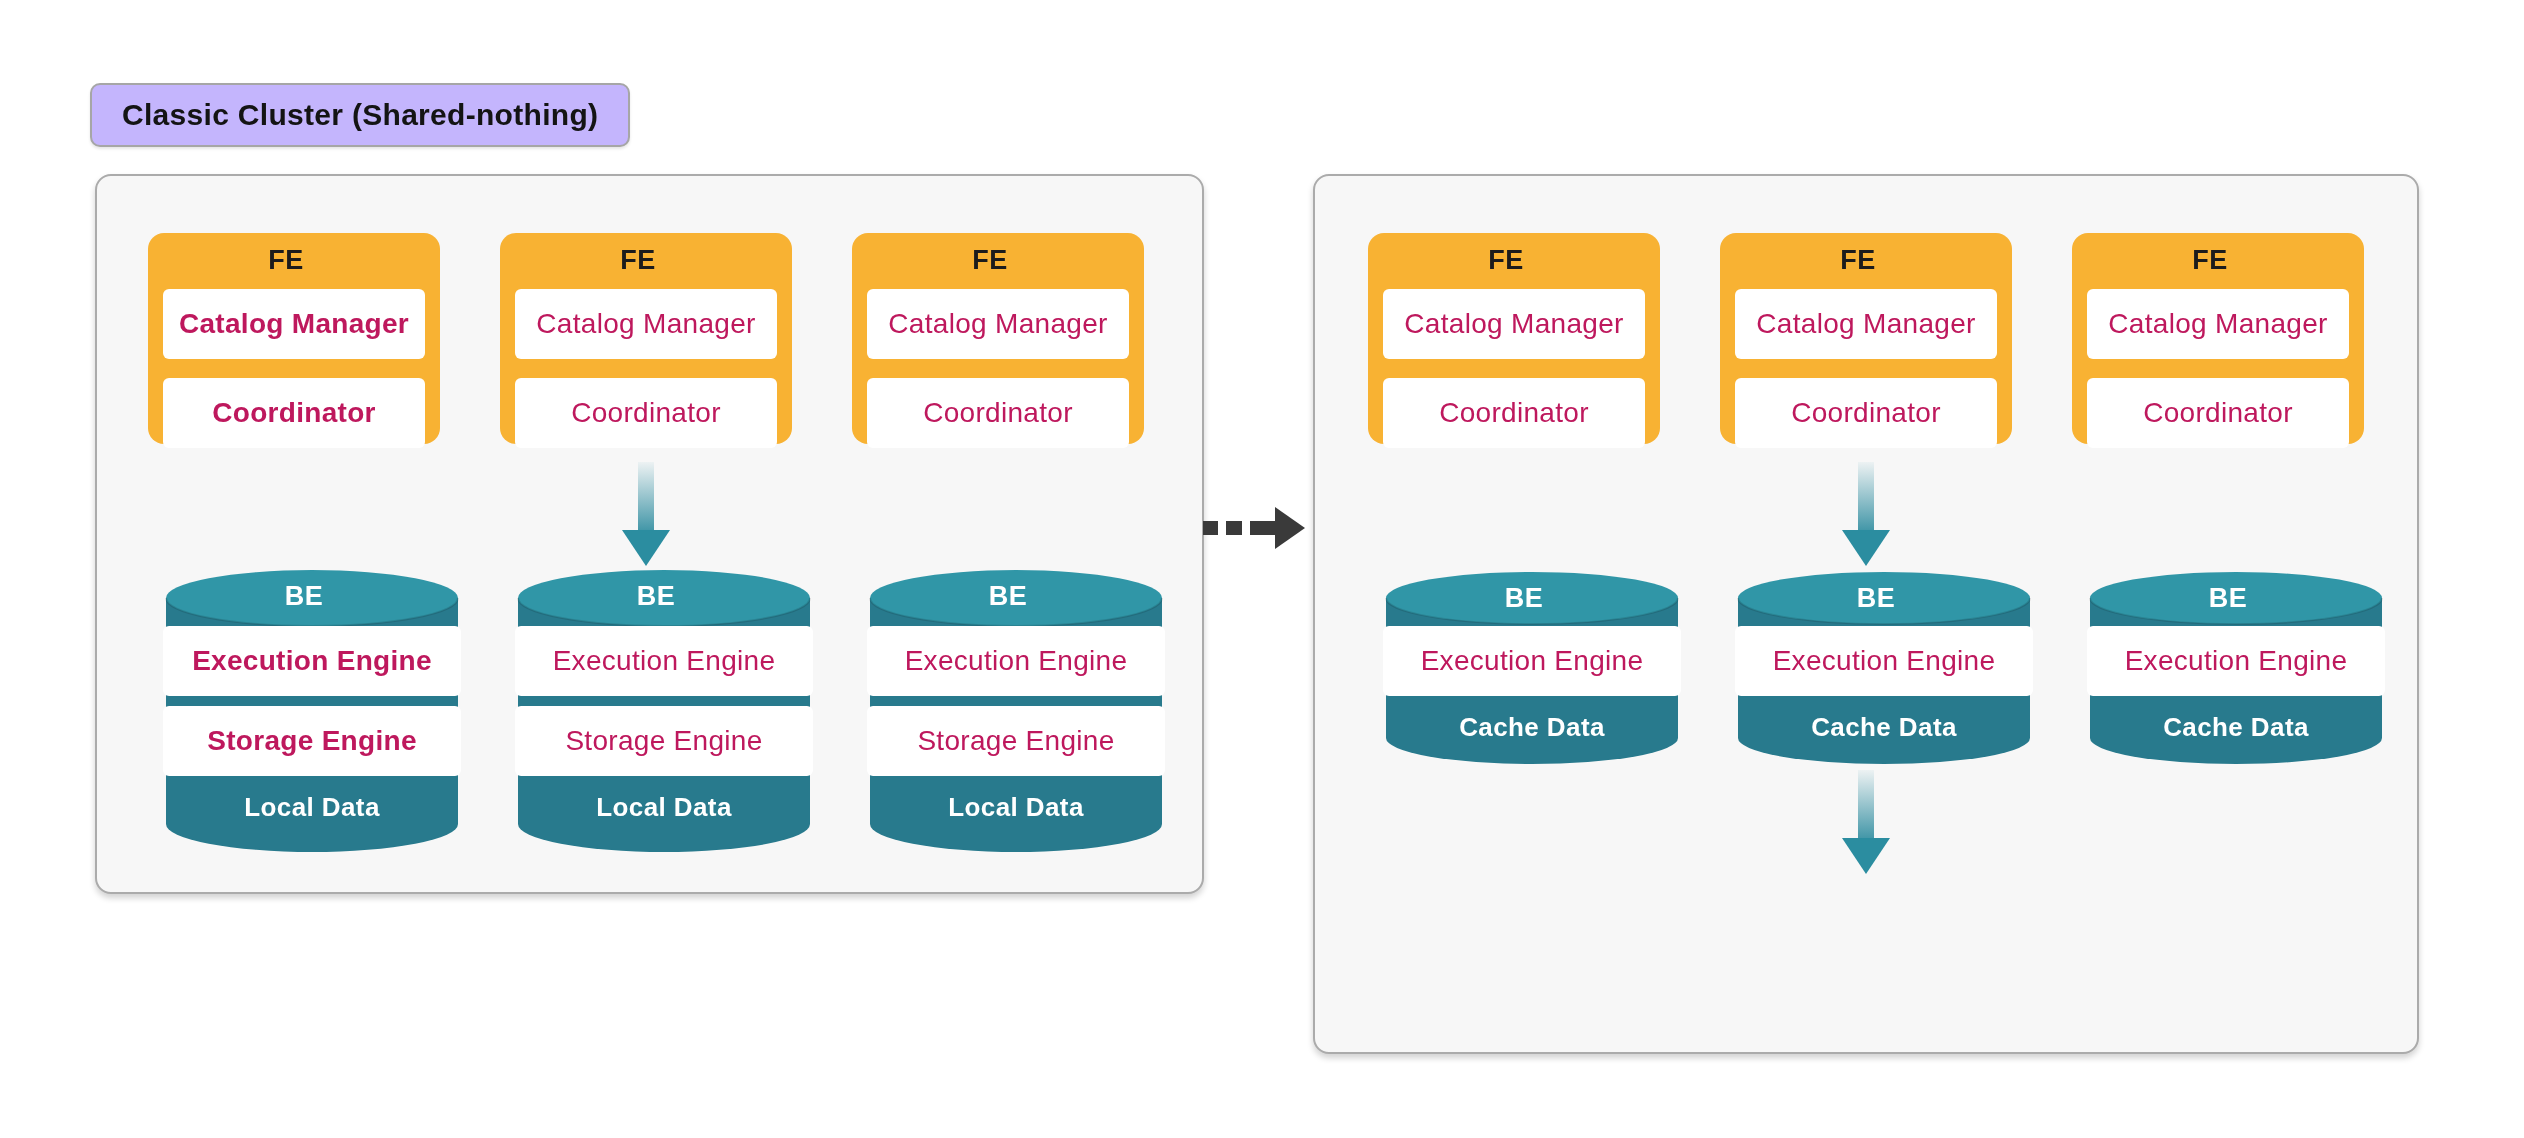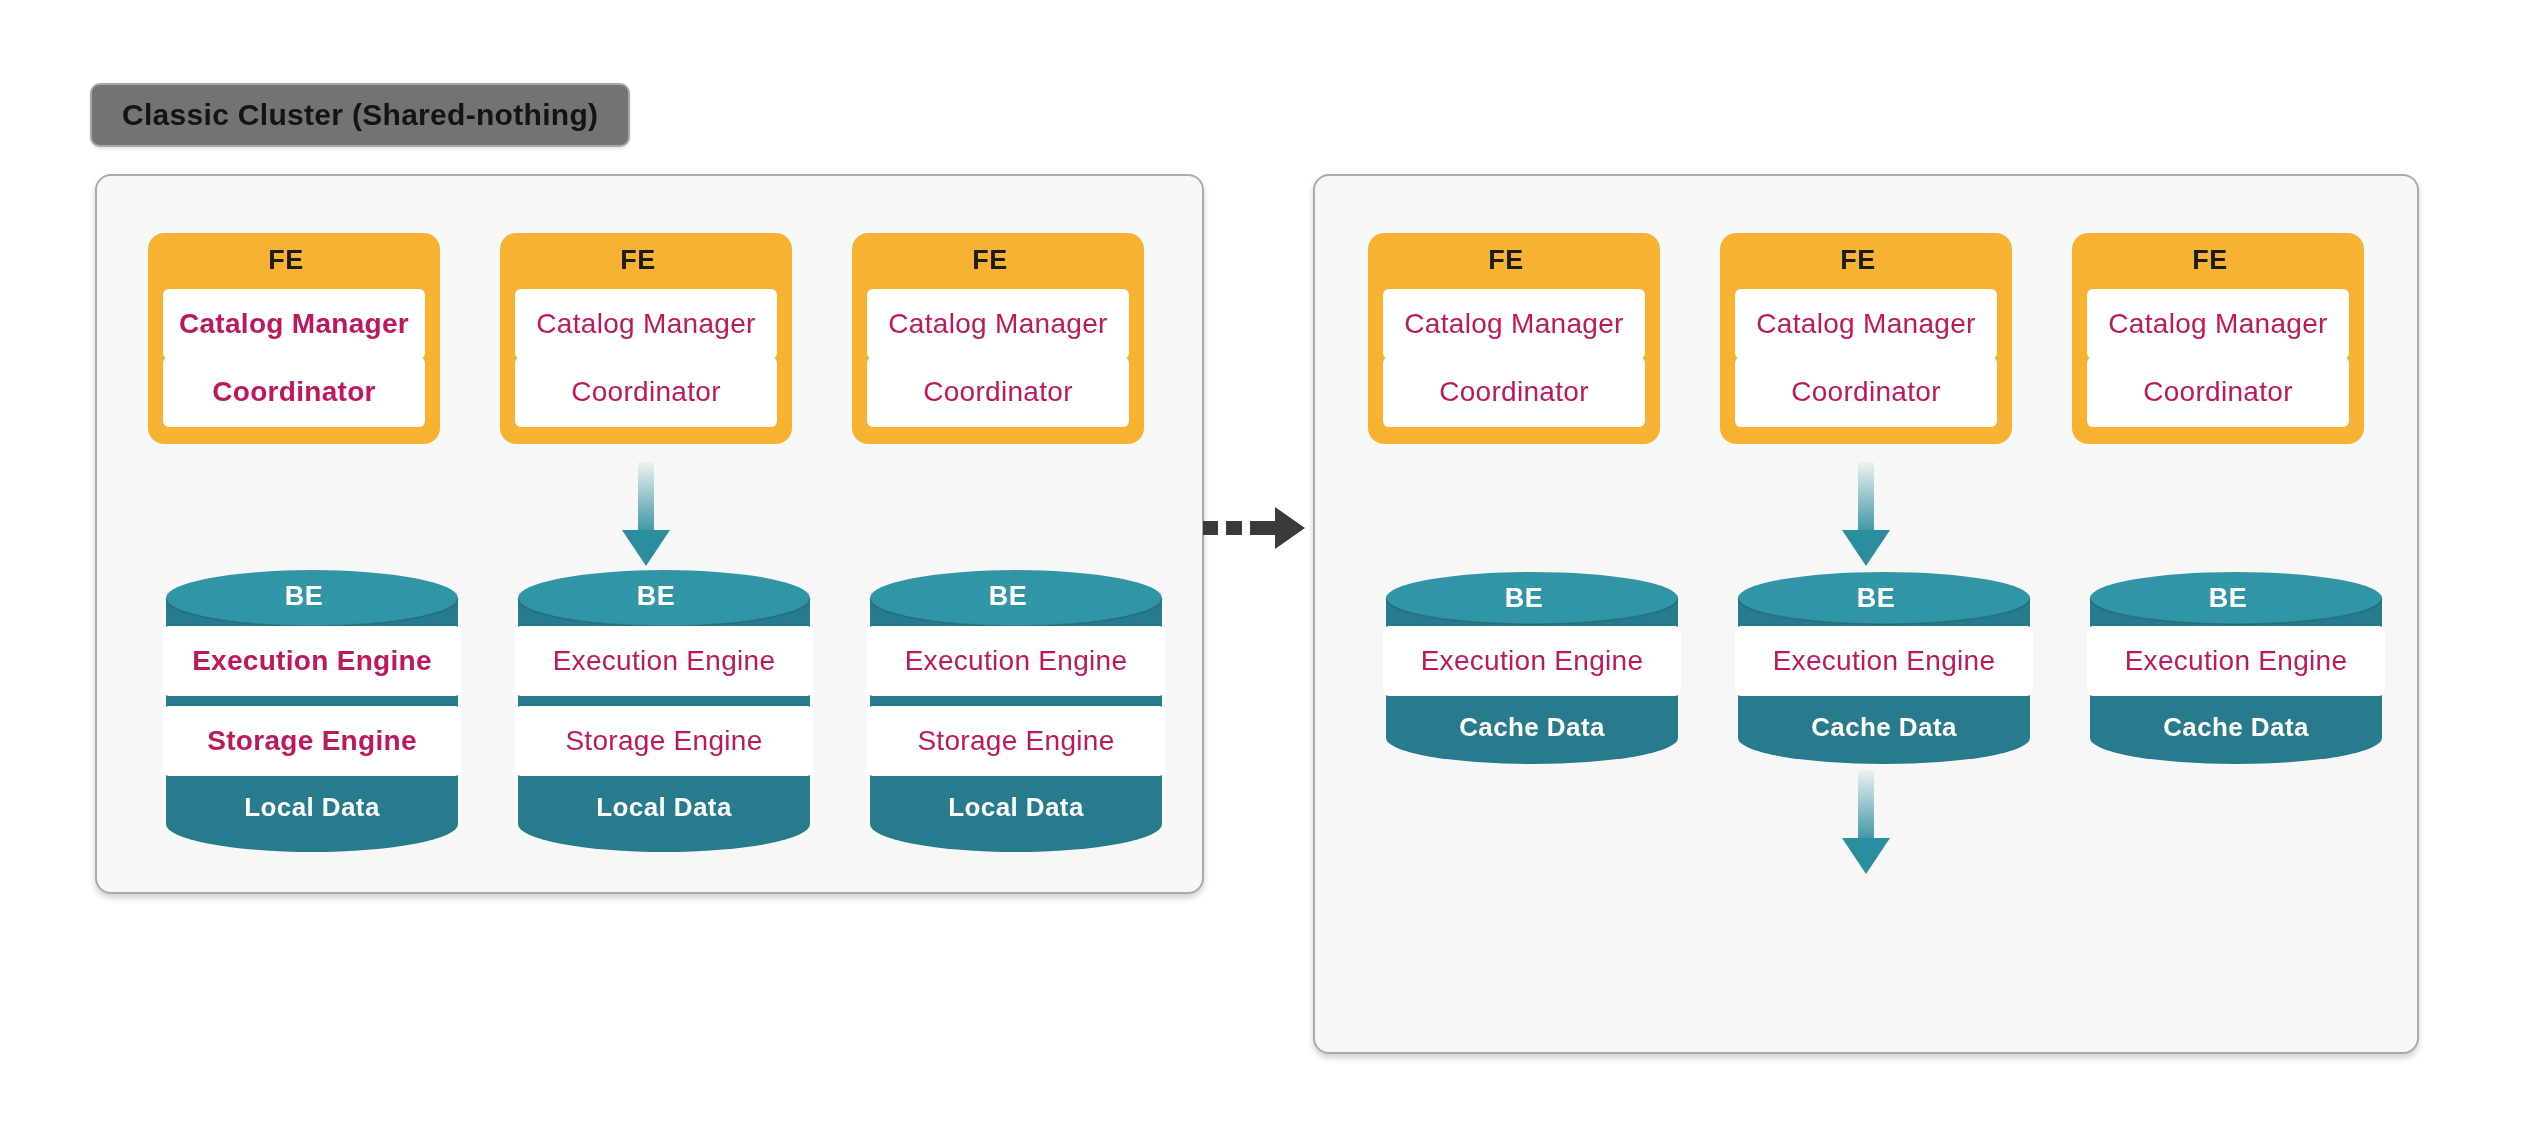--- a/index.html
+++ b/index.html
@@ -13,21 +13,21 @@
   html,body{margin:0;padding:0;background:#FFFFFF;}
   body{
     width:2524px;height:1138px;position:relative;overflow:hidden;
     font-family:"Liberation Sans", sans-serif;
   }
   .stage{position:absolute;inset:0;}
 
   
   .cluster-title{
     position:absolute;height:60px;display:inline-flex;align-items:center;
-    padding:0 30px;background:#737373;border:2px solid #A6A6A6;border-radius:10px;
+    padding:0 30px;background:#c4b5fd;border:2px solid #A6A6A6;border-radius:10px;
     font-size:30px;font-weight:600;color:#141414;letter-spacing:.3px;
     box-shadow:0 2px 3px rgba(0,0,0,.10);white-space:nowrap;
   }
 
   
   .panel{
     position:absolute;background:#F7F7F7;border:2px solid #ABABAB;border-radius:16px;
     box-shadow:0 4px 6px rgba(0,0,0,.18);
   }
   .panel-left{left:95px;top:174px;width:1105px;height:716px;}
@@ -42,21 +42,21 @@
     position:absolute;top:12px;left:0;right:16px;text-align:center;
     font-size:27px;font-weight:700;letter-spacing:.5px;
   }
   .fe-node .node-title{color:#1C1C1C;}
   .comp-box{
     position:absolute;left:15px;right:15px;height:70px;background:#FFFFFF;
     border-radius:6px;display:flex;align-items:center;justify-content:center;
     font-size:28px;color:#be185d;letter-spacing:.3px;white-space:nowrap;
   }
   .comp-1{top:56px;}
-  .comp-2{top:124px;}
+  .comp-2{top:145px;}
 
   
   .be-node{position:absolute;width:328px;}
   .be-node.tall{height:282px;}
   .be-node.short{height:192px;}
   .be-node svg.cyl{position:absolute;inset:0;width:100%;height:100%;}
   .cyl-body{fill:var(--be-body);}
   .cyl-top{fill:var(--be-top);}
   .cyl-rim{fill:none;stroke:rgba(0,0,0,.12);stroke-width:2;}
   .be-node .node-title{color:#FFFFFF;top:11px;}

